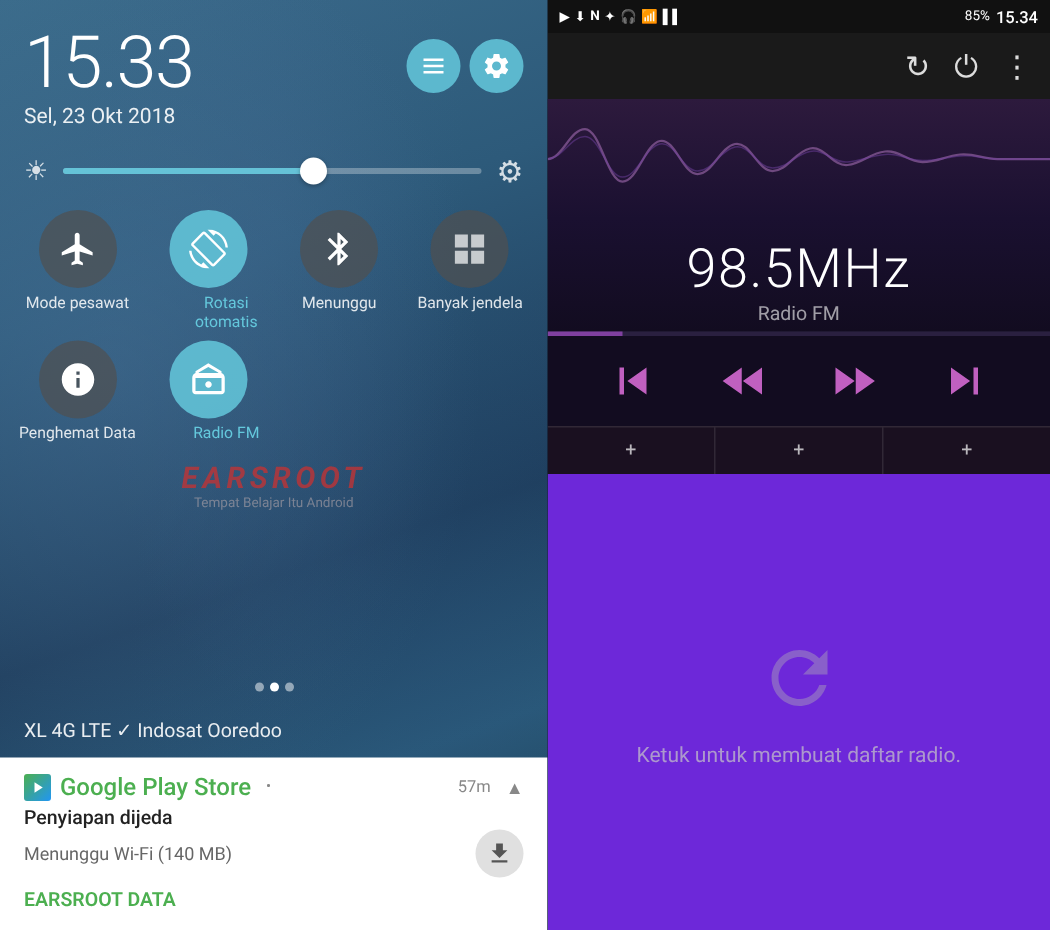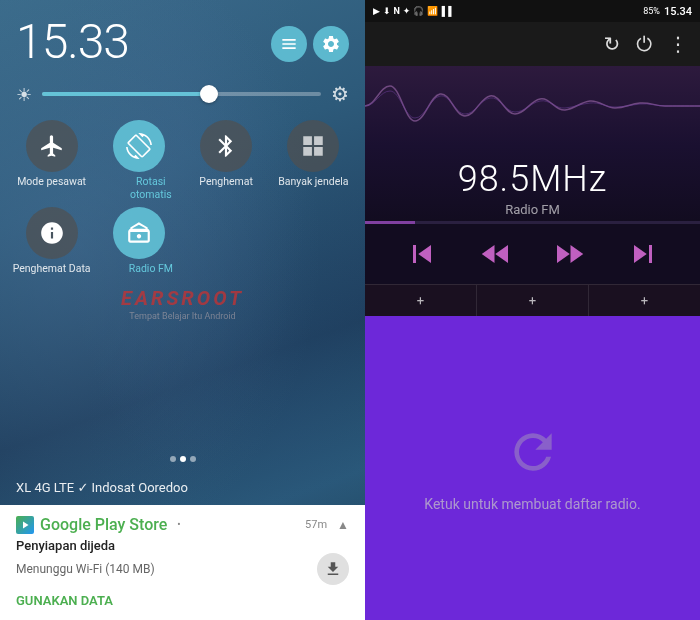--- a/index.html
+++ b/index.html
@@ -474,20 +474,21 @@
 <body>
 
 <div class="left-panel">
   <div class="bg-blur"></div>
   <div class="left-content">
 
     <div class="time-area">
       <div class="time-display">
         <div>
           <div class="time-text">15.33</div>
+          <div class="date-text">Sel, 23 Okt 2018</div>
         </div>
         <div class="top-icons">
           <div class="top-icon-btn">
             <svg viewBox="0 0 24 24">
                 <path d="M4 6h16v2H4zm0 5h16v2H4zm0 5h16v2H4z"></path>
               </svg>
           </div>
           <div class="top-icon-btn">
             <svg viewBox="0 0 24 24">
                 <path d="M19.14,12.94c0.04-0.3,0.06-0.61,0.06-0.94c0-0.32-0.02-0.64-0.07-0.94l2.03-1.58c0.18-0.14,0.23-0.41,0.12-0.61 l-1.92-3.32c-0.12-0.22-0.37-0.29-0.59-0.22l-2.39,0.96c-0.5-0.38-1.03-0.7-1.62-0.94L14.4,2.81c-0.04-0.24-0.24-0.41-0.48-0.41 h-3.84c-0.24,0-0.43,0.17-0.47,0.41L9.25,5.35C8.66,5.59,8.12,5.92,7.63,6.29L5.24,5.33c-0.22-0.08-0.47,0-0.59,0.22L2.74,8.87 C2.62,9.08,2.66,9.34,2.86,9.48l2.03,1.58C4.84,11.36,4.8,11.69,4.8,12s0.02,0.64,0.07,0.94l-2.03,1.58 c-0.18,0.14-0.23,0.41-0.12,0.61l1.92,3.32c0.12,0.22,0.37,0.29,0.59,0.22l2.39-0.96c0.5,0.38,1.03,0.7,1.62,0.94l0.36,2.54 c0.05,0.24,0.24,0.41,0.48,0.41h3.84c0.24,0,0.44-0.17,0.47-0.41l0.36-2.54c0.59-0.24,1.13-0.56,1.62-0.94l2.39,0.96 c0.22,0.08,0.47,0,0.59-0.22l1.92-3.32c0.12-0.22,0.07-0.47-0.12-0.61L19.14,12.94z M12,15.6c-1.98,0-3.6-1.62-3.6-3.6 s1.62-3.6,3.6-3.6s3.6,1.62,3.6,3.6S13.98,15.6,12,15.6z"></path>
@@ -525,21 +526,21 @@
         </div>
         <span class="toggle-label active">Rotasi otomatis</span>
       </div>
 
       <div class="toggle-item">
         <div class="toggle-icon">
           <svg viewBox="0 0 24 24">
               <path d="M17.71 7.71L12 2h-1v7.59L6.41 5 5 6.41 10.59 12 5 17.59 6.41 19 11 14.41V22h1l5.71-5.71-4.3-4.29 4.3-4.29zM13 5.83l1.88 1.88L13 9.59V5.83zm1.88 10.46L13 18.17v-3.76l1.88 1.88z"></path>
             </svg>
         </div>
-        <span class="toggle-label">Penghemat</span>
+        <span class="toggle-label">Menunggu</span>
       </div>
 
       <div class="toggle-item">
         <div class="toggle-icon">
           <svg viewBox="0 0 24 24">
               <path d="M3 3h8v8H3zM3 13h8v8H3zM13 3h8v8h-8zM13 13h8v8h-8z" opacity="0.7"></path>
             </svg>
         </div>
         <span class="toggle-label">Banyak jendela</span>
       </div>
@@ -598,21 +599,21 @@
       </div>
       <div class="notif-title">Penyiapan dijeda</div>
       <div class="notif-body">
         <span>Menunggu Wi-Fi (140 MB)</span>
         <div class="notif-download-icon">
           <svg width="18" height="18" viewBox="0 0 24 24" fill="#555">
               <path d="M19 9h-4V3H9v6H5l7 7 7-7zM5 18v2h14v-2H5z"></path>
             </svg>
         </div>
       </div>
-      <div class="use-data-btn">GUNAKAN DATA</div>
+      <div class="use-data-btn">EARSROOT DATA</div>
     </div>
 
   </div>
 </div>
 
 <div class="right-panel">
 
   <div class="status-bar">
     <div class="status-left">
       <span style="color:white;font-size:9px;">▶</span>

